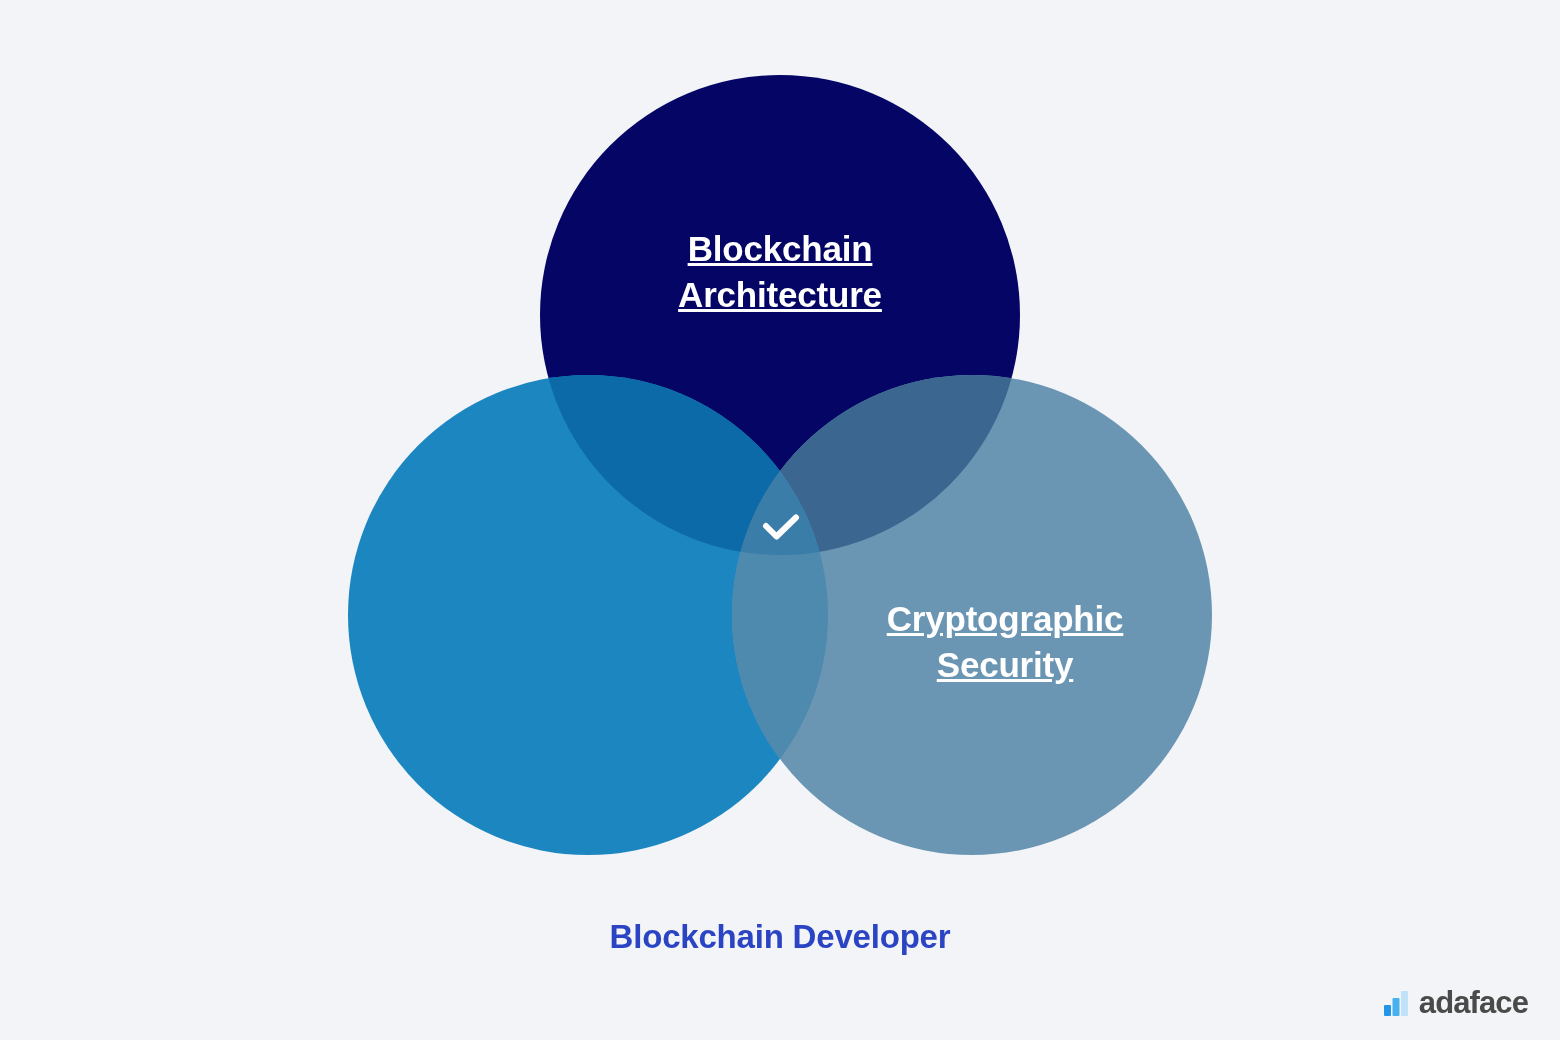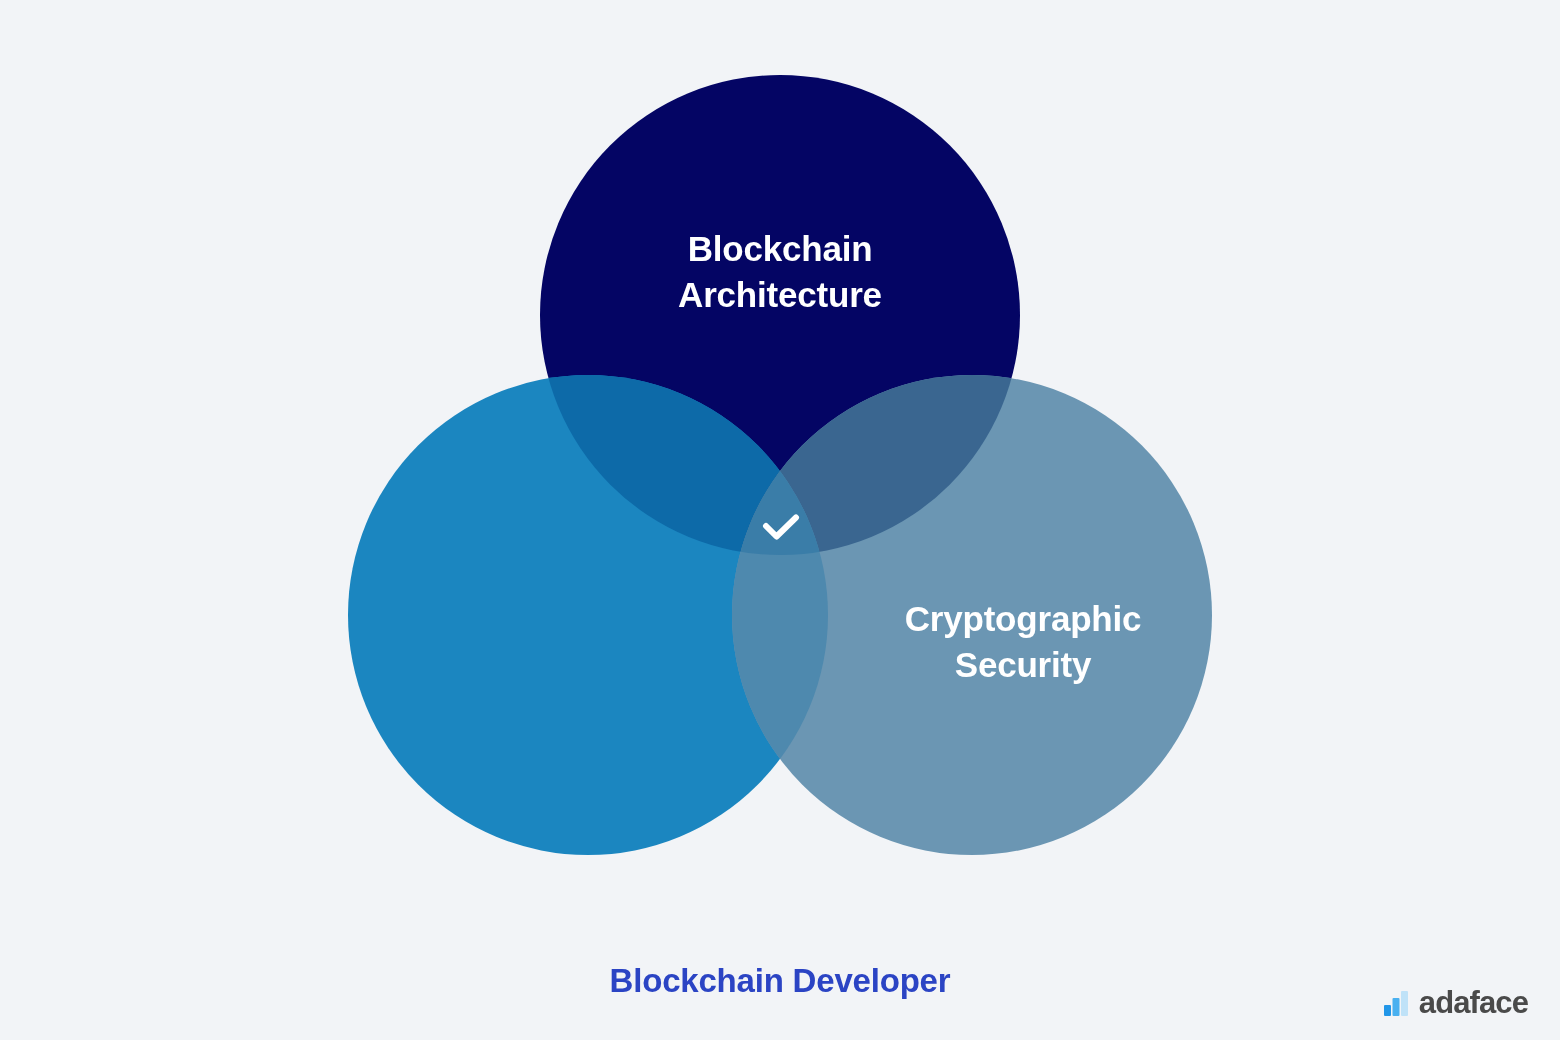--- a/index.html
+++ b/index.html
@@ -36,34 +36,35 @@
   .circle-label {
     position: absolute;
     text-align: center;
     color: #ffffff;
     font-weight: bold;
     font-size: 35px;
     line-height: 1.32;
     letter-spacing: -0.2px;
     pointer-events: none;
     white-space: pre-line;
+    text-decoration: underline;
   }
 
   #label-top {
     left: 560px;
     top: 226px;
     width: 440px;
   }
   #label-left {
     left: 388px;
     top: 596px;
     width: 400px;
   }
   #label-right {
-    left: 848px;
+    left: 830px;
     top: 596px;
     width: 350px;
   }
 
   
   #center-check {
     position: absolute;
     left: 758px;
     top: 505px;
     width: 46px;
@@ -74,21 +75,20 @@
   #diagram-caption {
     position: absolute;
     left: 0;
     top: 918px;
     width: 1560px;
     text-align: center;
     font-size: 33px;
     font-weight: bold;
     color: #2b44c4;
     letter-spacing: -0.2px;
-    margin-top: 44px;
   }
 
   
   #brand-logo {
     position: absolute;
     right: 32px;
     bottom: 22px;
     display: flex;
     align-items: center;
     gap: 9px;

